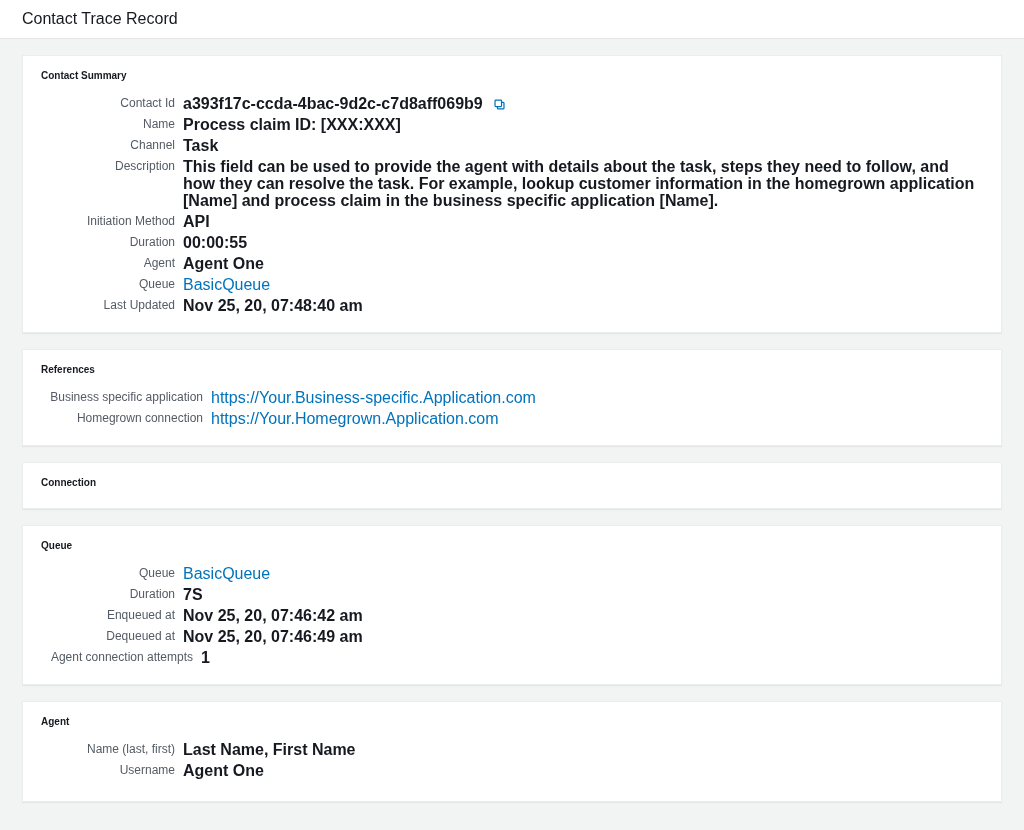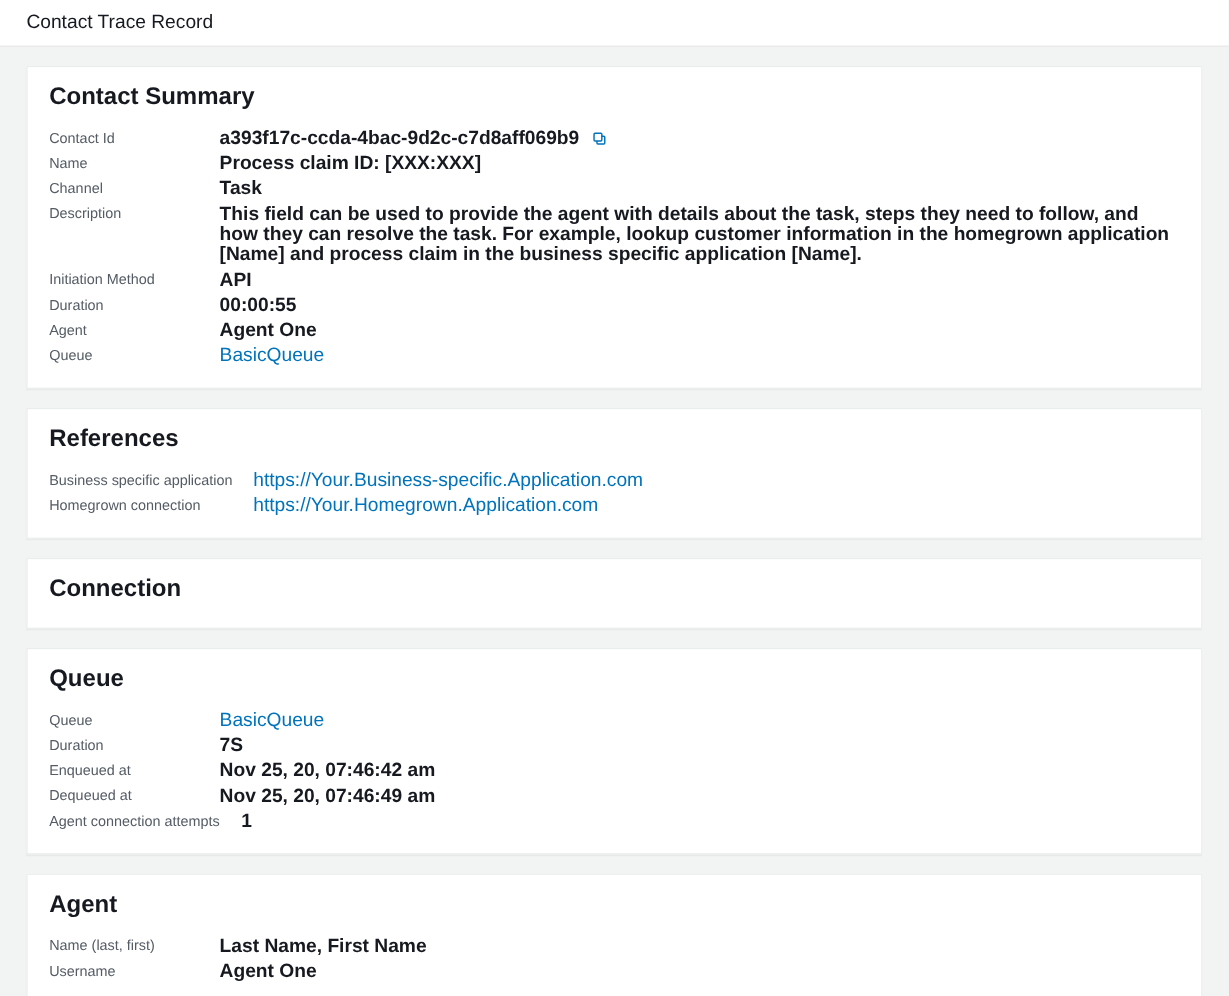--- a/index.html
+++ b/index.html
@@ -31,32 +31,33 @@
     background: #fff;
     margin: 16px 22px;
     border: 1px solid #eaeded;
     box-shadow: 0 1px 1px rgba(0,0,0,0.05);
     border-radius: 0;
   }
   .panel-inner {
     padding: 14px 18px 16px 18px;
   }
   .panel-title {
-    font-size: 20px;
+    font-size: 10px;
     font-weight: 700;
     color: #16191f;
     margin: 0 0 12px 0;
   }
   .kv { display: flex; align-items: flex-start; padding: 2px 0; }
   .kv .k {
     flex: 0 0 142px;
     color: #545b64;
     font-size: 12px;
     line-height: 17px;
     padding-right: 8px;
+    text-align: right;
   }
   .kv .v {
     flex: 1 1 auto;
     color: #16191f;
     font-size: 16px;
     line-height: 17px;
   }
   .kv .v.bold { font-weight: 700; }
   .link { color: #0073bb; font-weight: 400; text-decoration: none; cursor: pointer; }
   .copy-icon {
@@ -127,20 +128,24 @@
         <div class="v bold">Agent One</div>
       </div>
 
       <div class="kv">
         <div class="k">Queue</div>
         <div class="v">
           <a class="link">BasicQueue</a>
         </div>
       </div>
 
+      <div class="kv">
+        <div class="k">Last Updated</div>
+        <div class="v bold">Nov 25, 20, 07:48:40 am</div>
+      </div>
     </div>
   </div>
 
   <div class="panel">
     <div class="panel-inner">
       <h2 class="panel-title">References</h2>
 
       <div class="kv">
         <div class="k" style="flex-basis:170px">Business specific application</div>
         <div class="v">

